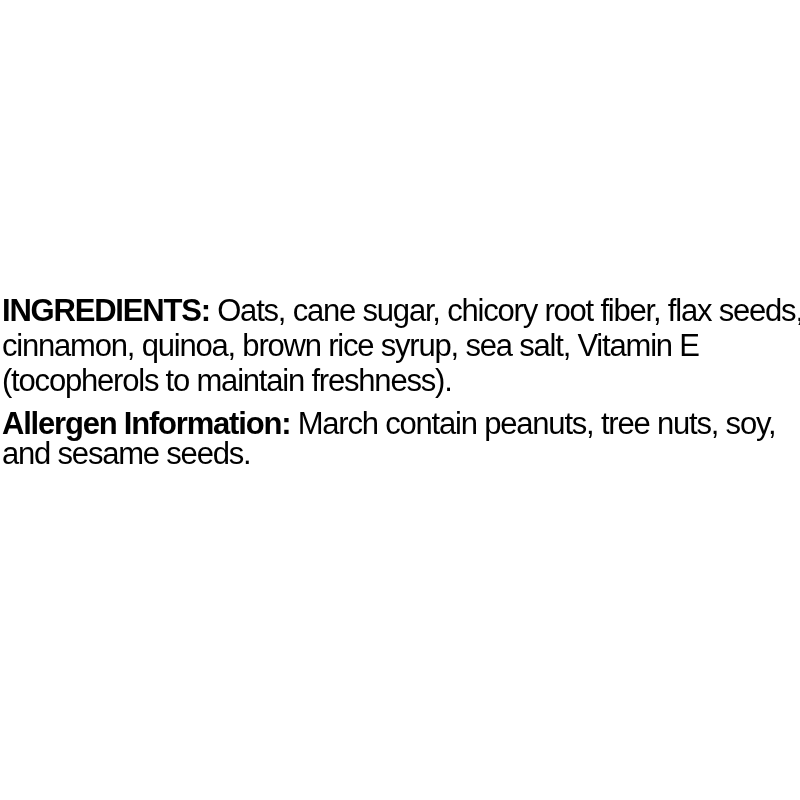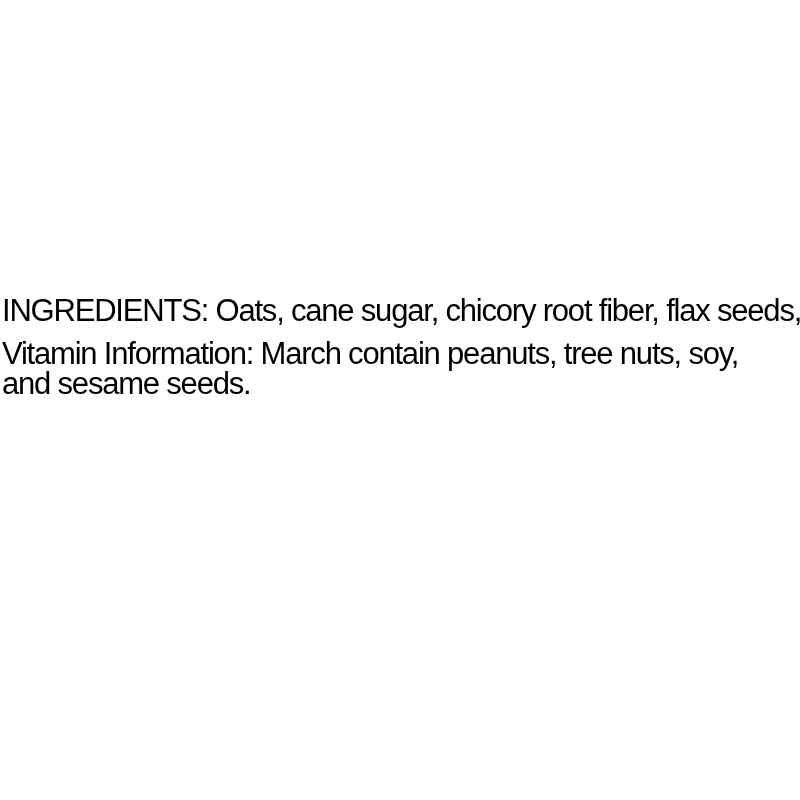--- a/index.html
+++ b/index.html
@@ -30,30 +30,32 @@
   }
   .para--allergen {
     margin-top: 11px;
     line-height: 30px;
   }
   .line {
     display: block;
     white-space: nowrap;
   }
   .heading {
-    font-weight: 400;
+    font-weight: 700;
   }
 </style>
 </head>
 <body>
 
 <div class="label-block">
 
   <p class="para">
     <span class="line"><span class="heading">INGREDIENTS:</span><span> Oats, cane sugar, chicory root fiber, flax seeds,</span></span>
+    <span class="line">cinnamon, quinoa, brown rice syrup, sea salt, Vitamin E</span>
+    <span class="line">(tocopherols to maintain freshness).</span>
   </p>
 
   <p class="para para--allergen">
-    <span class="line"><span class="heading">Vitamin Information:</span><span> March contain peanuts, tree nuts, soy,</span></span>
+    <span class="line"><span class="heading">Allergen Information:</span><span> March contain peanuts, tree nuts, soy,</span></span>
     <span class="line">and sesame seeds.</span>
   </p>
 
 </div>
 
 </body></html>

